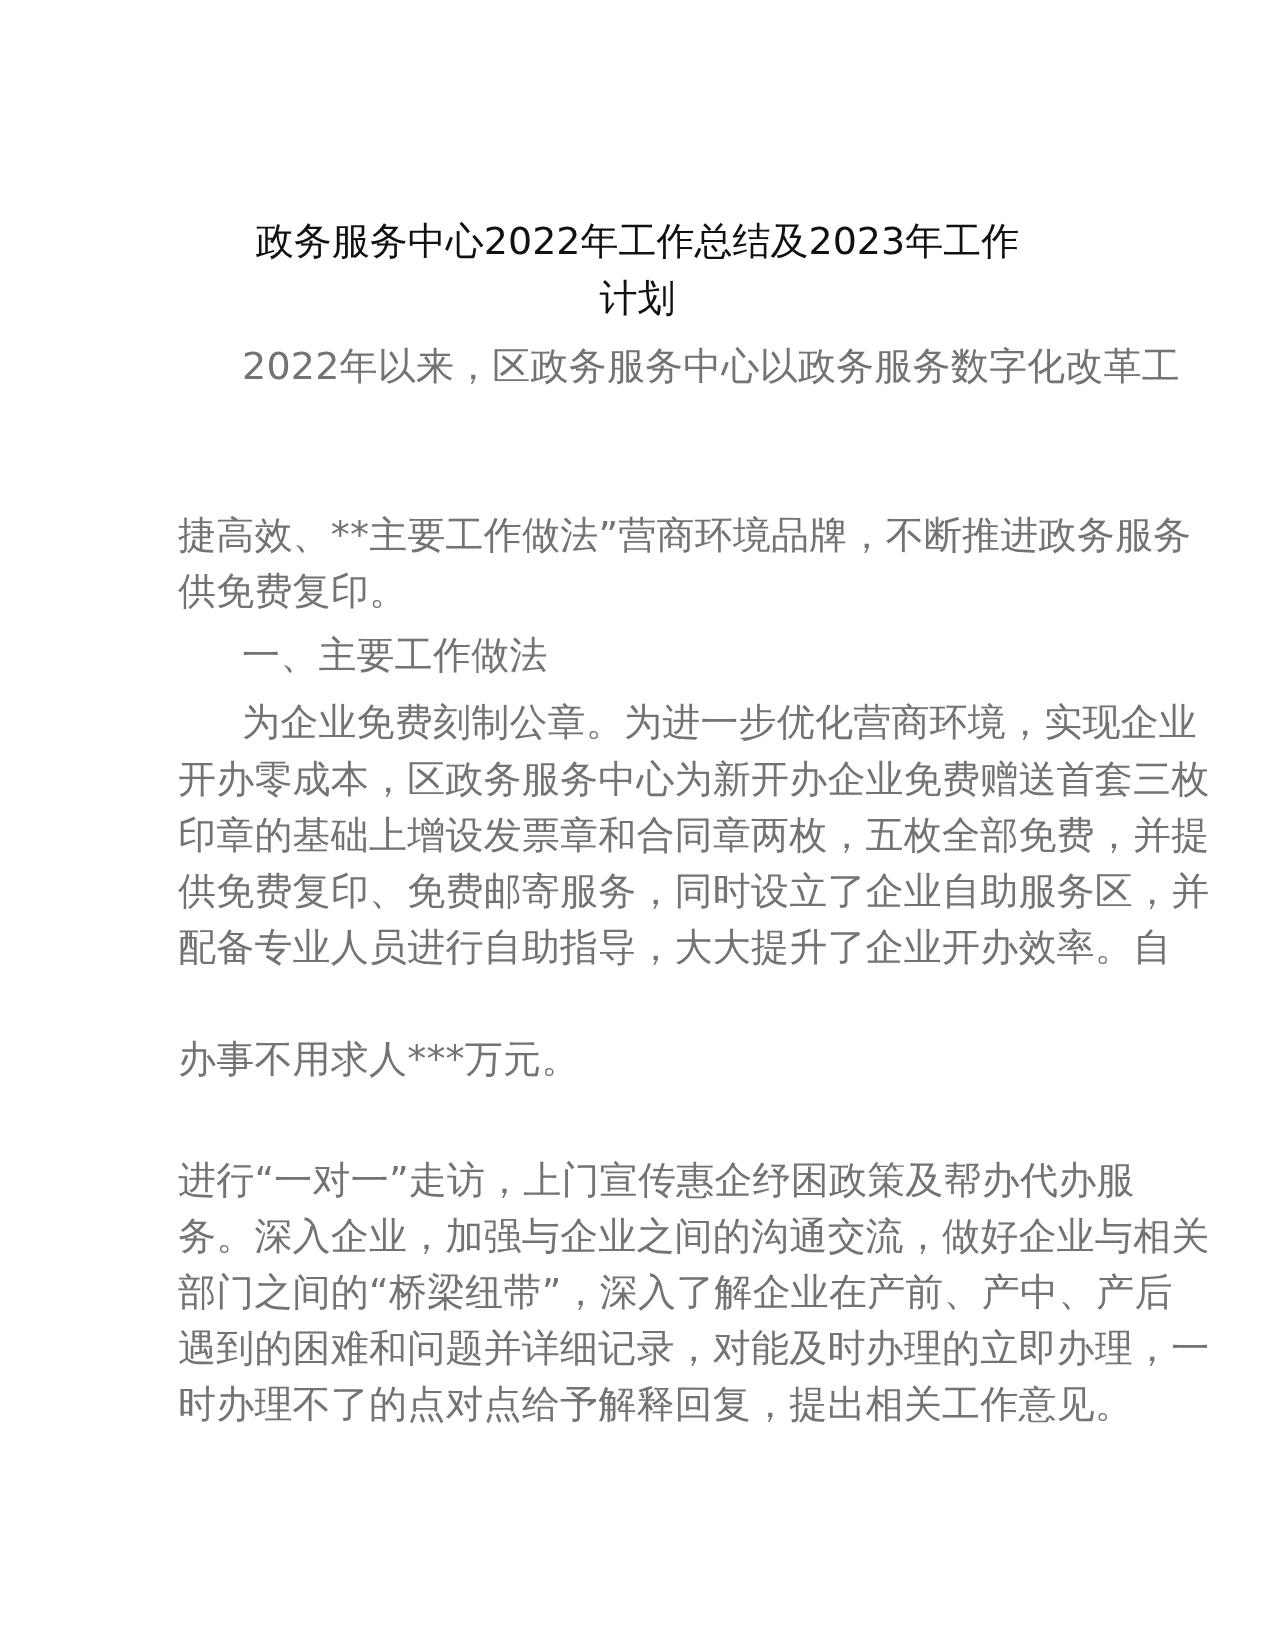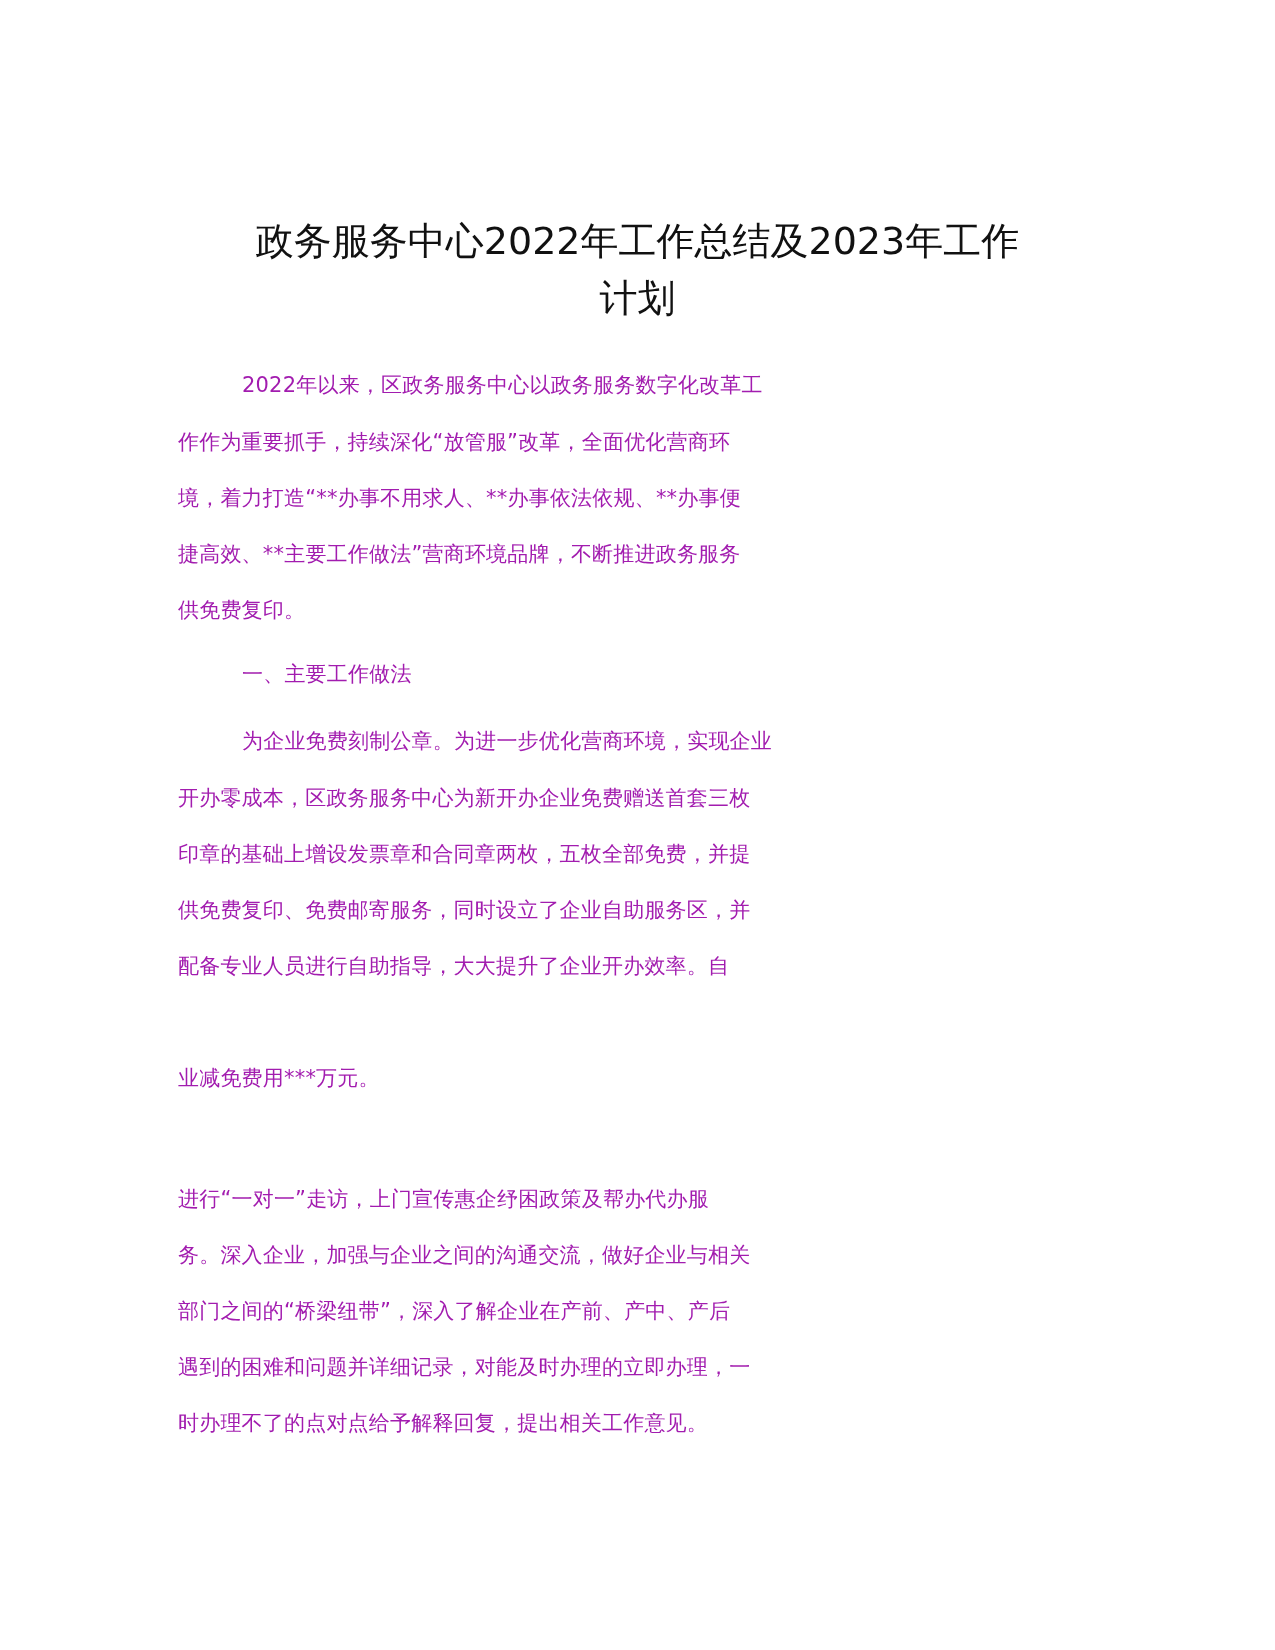--- a/index.html
+++ b/index.html
@@ -3,48 +3,46 @@
 <meta charset="utf-8">
 <style>
   html, body { margin: 0; padding: 0; background: #ffffff; }
   body { width: 1275px; height: 1650px; position: relative; overflow: hidden;
          font-family: "DejaVu Sans", "Liberation Sans", sans-serif; color: #111111; }
   .page { position: absolute; left: 0; top: 0; width: 1275px; height: 1650px; background: #ffffff; }
   .title { position: absolute; left: 160px; width: 955px; text-align: center;
            font-size: 38px; line-height: 56px; color: #111; }
   .title .l1 { position: absolute; left: 0; right: 0; top: 213px; }
   .title .l2 { position: absolute; left: 0; right: 0; top: 270px; }
-  .line { position: absolute; left: 178px; font-size: 21px; line-height: 40px;
-          white-space: nowrap; letter-spacing: 0.2px; color: #a21caf; margin-top: 19px; }
+  .line { position: absolute; left: 178px; font-size: 38px; line-height: 40px;
+          white-space: nowrap; letter-spacing: 0.2px; color: #737373; }
   .line.indent { left: 242px; }
 </style>
 </head>
 <body>
 
 <div class="page">
 
   <div class="title">
     <div class="l1">政务服务中心2022年工作总结及2023年工作</div>
     <div class="l2">计划</div>
   </div>
 
   <div class="line indent" style="top:346px">2022年以来，区政务服务中心以政务服务数字化改革工</div>
-  <div class="line" style="top:403px">作作为重要抓手，持续深化“放管服”改革，全面优化营商环</div>
-  <div class="line" style="top:459px">境，着力打造“**办事不用求人、**办事依法依规、**办事便</div>
   <div class="line" style="top:515px">捷高效、**主要工作做法”营商环境品牌，不断推进政务服务</div>
   <div class="line" style="top:571px">供免费复印。</div>
 
   <div class="line indent" style="top:635px">一、主要工作做法</div>
 
   <div class="line indent" style="top:702px">为企业免费刻制公章。为进一步优化营商环境，实现企业</div>
   <div class="line" style="top:759px">开办零成本，区政务服务中心为新开办企业免费赠送首套三枚</div>
   <div class="line" style="top:815px">印章的基础上增设发票章和合同章两枚，五枚全部免费，并提</div>
   <div class="line" style="top:927px">配备专业人员进行自助指导，大大提升了企业开办效率。自</div>
   <div class="line" style="top:871px">供免费复印、免费邮寄服务，同时设立了企业自助服务区，并</div>
-  <div class="line" style="top:1039px">业减免费用***万元。</div>
+  <div class="line" style="top:1039px">办事不用求人***万元。</div>
 
   <div class="line" style="top:1160px">进行“一对一”走访，上门宣传惠企纾困政策及帮办代办服</div>
   <div class="line" style="top:1216px">务。深入企业，加强与企业之间的沟通交流，做好企业与相关</div>
   <div class="line" style="top:1272px">部门之间的“桥梁纽带”，深入了解企业在产前、产中、产后</div>
   <div class="line" style="top:1328px">遇到的困难和问题并详细记录，对能及时办理的立即办理，一</div>
   <div class="line" style="top:1384px">时办理不了的点对点给予解释回复，提出相关工作意见。</div>
 
 </div>
 
 </body></html>

